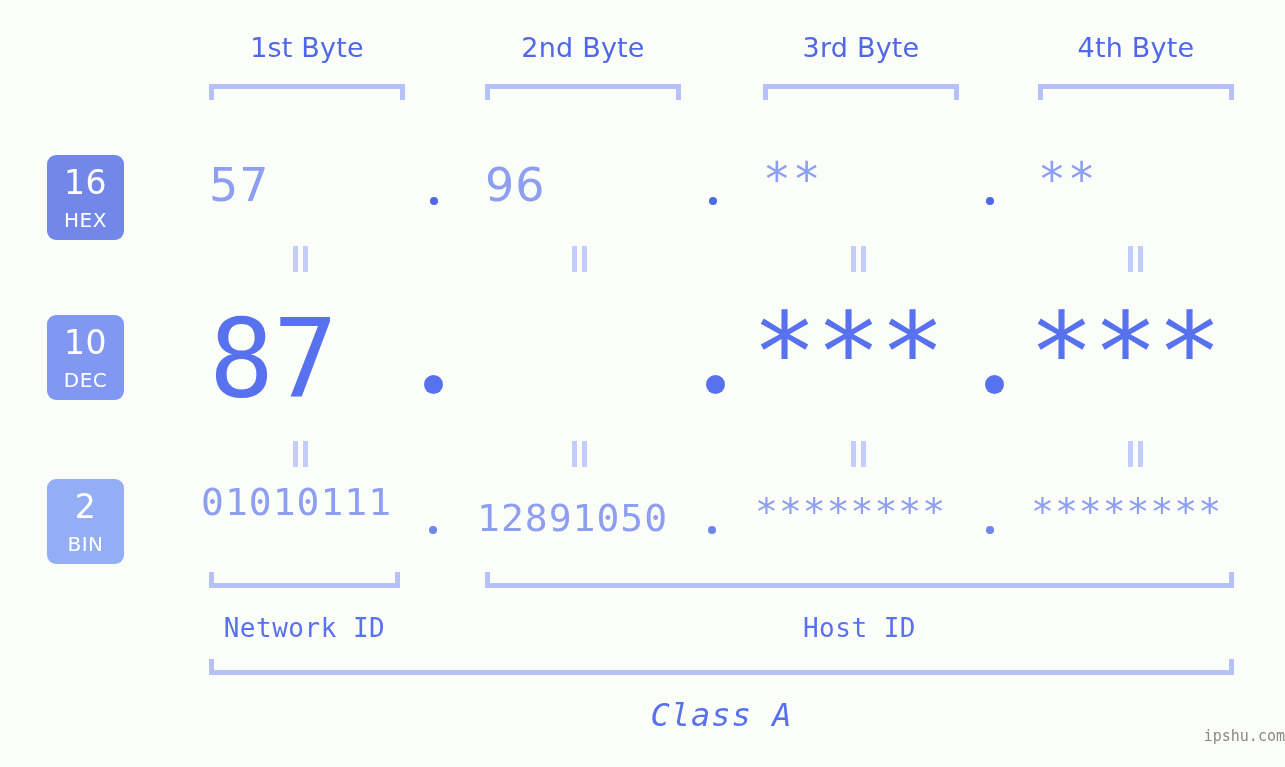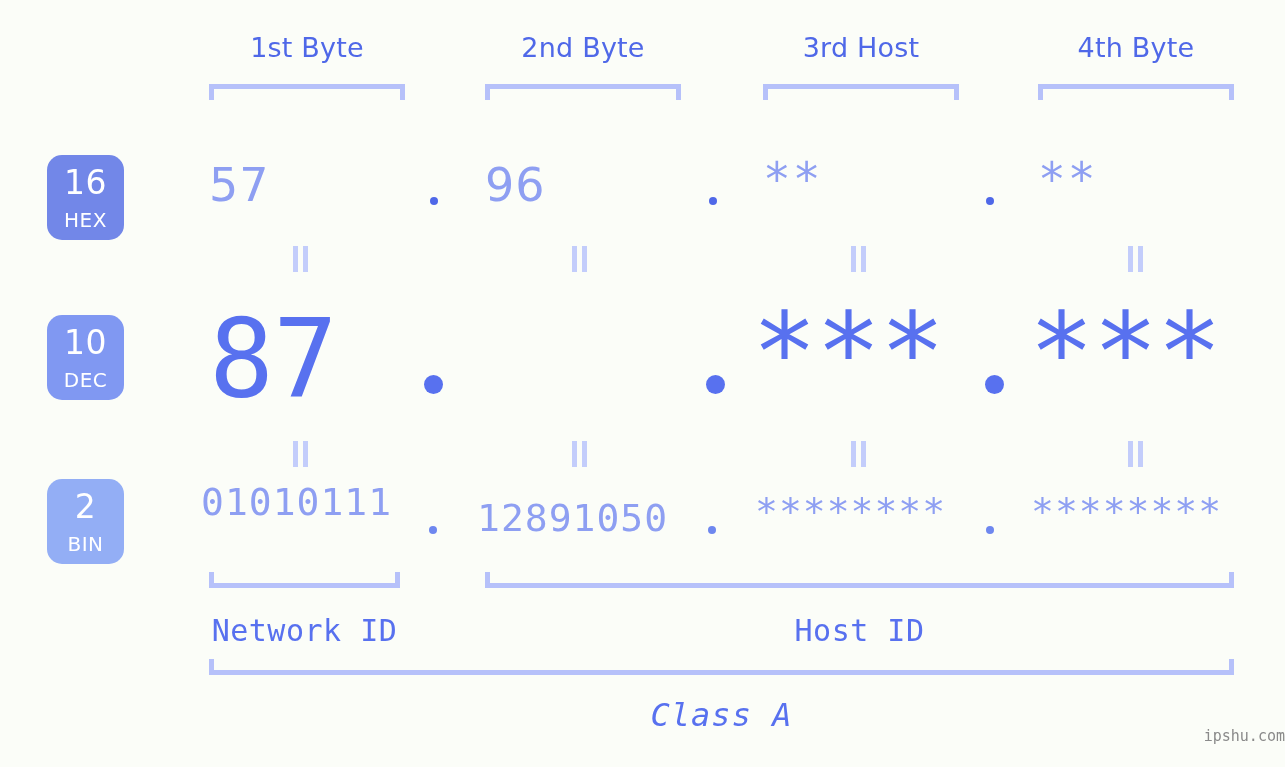--- a/index.html
+++ b/index.html
@@ -51,21 +51,21 @@
   .bracket.up {
     border-width: 0 5px 5px 5px;
     height: 16px;
   }
 
   
   .badge {
     position: absolute;
     left: 47px;
     width: 77px;
-    border-radius: 15px;
+    border-radius: 9px;
     color: #ffffff;
     display: flex;
     flex-direction: column;
     align-items: center;
     justify-content: center;
     font-family: "DejaVu Sans", sans-serif;
     line-height: 1;
   }
   .badge .num {
     font-size: 33px;
@@ -136,21 +136,21 @@
     display: block;
   }
   .eq i:first-child { left: 0px; }
   .eq i:last-child  { left: 10px; }
 
   
   .id-label {
     position: absolute;
     text-align: center;
     font-family: "DejaVu Sans Mono", monospace;
-    font-size: 30px;
+    font-size: 26px;
     color: #5871ef;
     white-space: nowrap;
     letter-spacing: 0.5px;
   }
   .class-label {
     position: absolute;
     text-align: center;
     font-family: "DejaVu Sans Mono", monospace;
     font-size: 32px;
     color: #5871ef;
@@ -174,21 +174,21 @@
 
 <div class="stage">
 
   <div class="byte-label" style="left:209px; width:196px;">
     <span>1st Byte</span>
   </div>
   <div class="byte-label" style="left:485px; width:196px;">
     <span>2nd Byte</span>
   </div>
   <div class="byte-label" style="left:763px; width:196px;">
-    <span>3rd Host</span>
+    <span>3rd Byte</span>
   </div>
   <div class="byte-label" style="left:1038px; width:196px;">
     <span>4th Byte</span>
   </div>
 
   <div class="bracket down" style="left:209px; top:84px; width:196px;"></div>
   <div class="bracket down" style="left:485px; top:84px; width:196px;"></div>
   <div class="bracket down" style="left:763px; top:84px; width:196px;"></div>
   <div class="bracket down" style="left:1038px; top:84px; width:196px;"></div>
 

